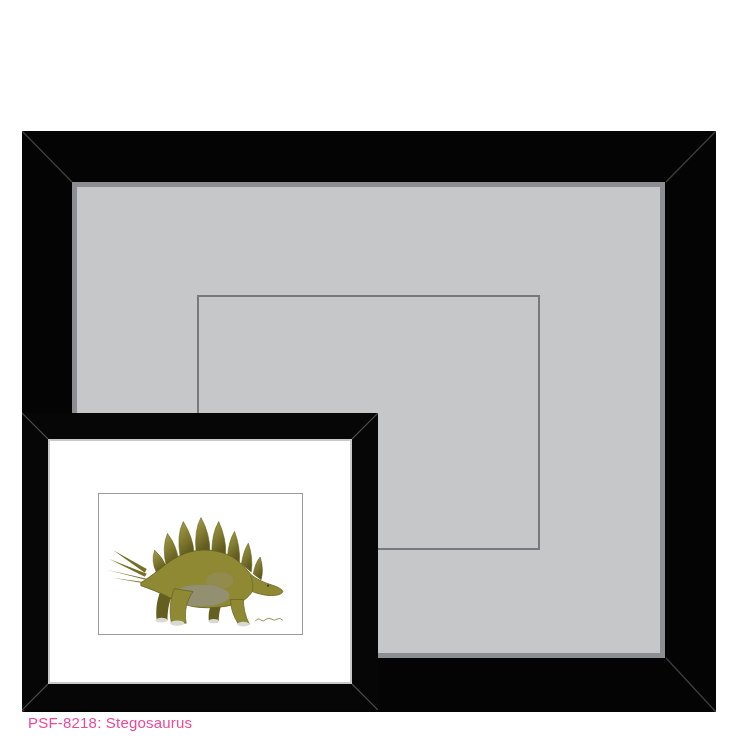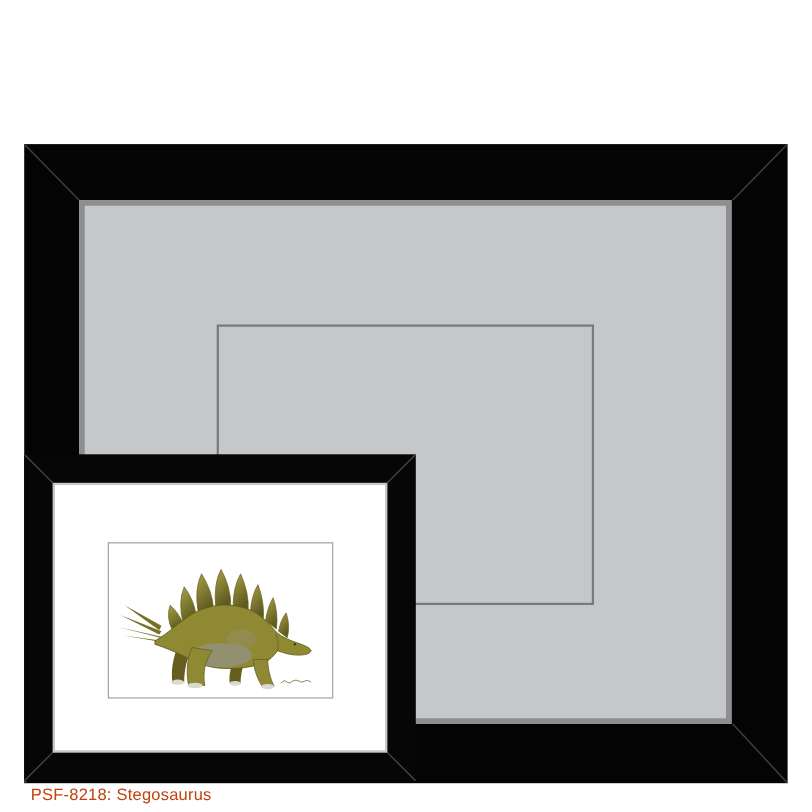--- a/index.html
+++ b/index.html
@@ -38,21 +38,21 @@
   #artwork{
     position:absolute;left:48px;top:52px;width:205px;height:142px;
     box-sizing:border-box;
     background:#ffffff;
     border:1px solid var(--sf-art-border,#9a9a9a);
   }
   .fill-svg{position:absolute;left:0;top:0;width:100%;height:100%;display:block;}
   
   #caption{
     position:absolute;left:28px;top:714px;
-    font-size:15px;line-height:18px;color:#c2410c;letter-spacing:.2px;
+    font-size:15px;line-height:18px;color:#ec4899;letter-spacing:.2px;
     white-space:nowrap;
   }
 </style>
 </head>
 <body>
 
 <div class="scene">
 
   <div id="big-frame">
     <svg class="fill-svg" viewBox="0 0 694 581" preserveAspectRatio="none">

